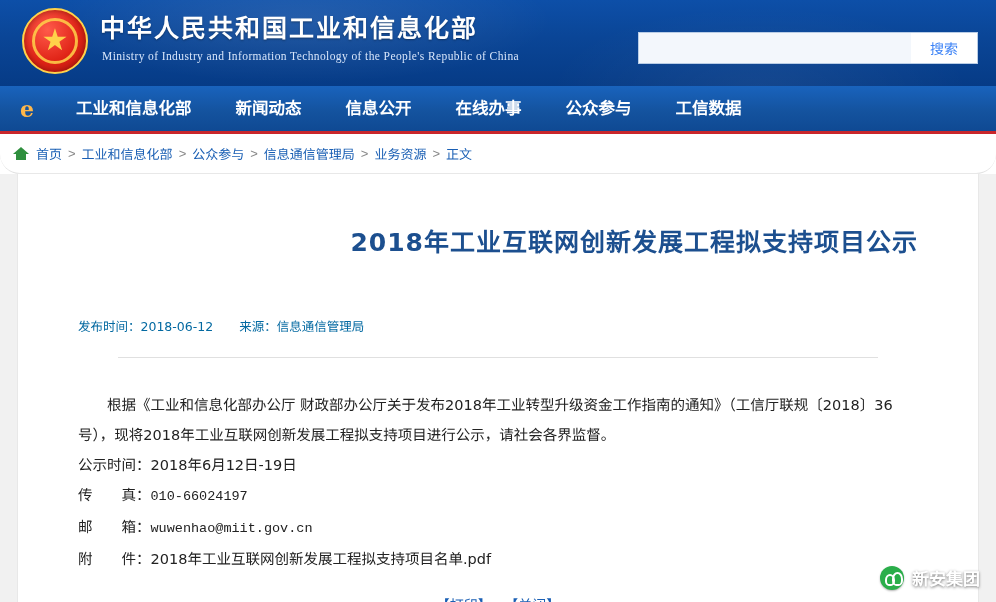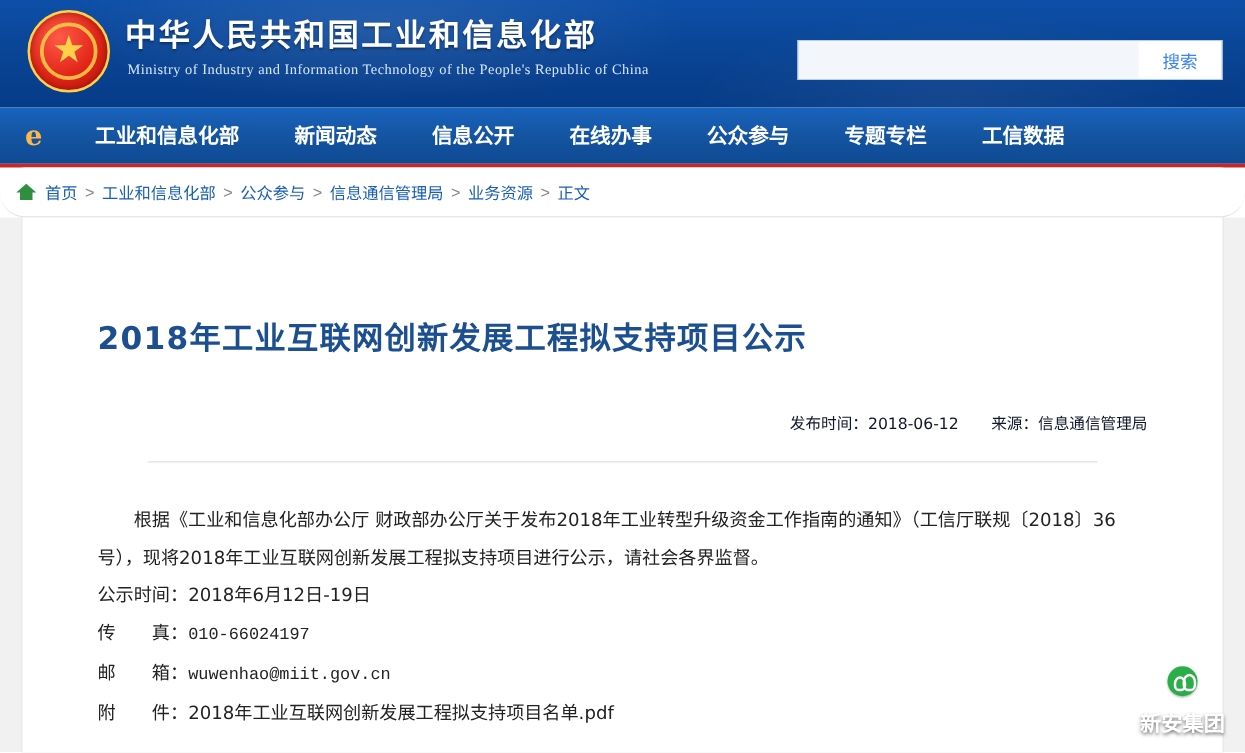--- a/index.html
+++ b/index.html
@@ -197,33 +197,33 @@
     position: absolute;
     left: 18px;
     top: 0;
     width: 960px;
     height: 428px;
     background: #ffffff;
     box-shadow: 0 0 0 1px #e8e8e8;
     padding: 32px 60px 0 60px;
   }
   .art-title {
-    text-align: left;
+    text-align: right;
     font-size: 25px;
     font-weight: bold;
     color: #1c4f8f;
-    margin-top: 44px;
+    margin-top: 16px;
     letter-spacing: 1px;
     font-family: "DejaVu Sans", "Liberation Sans", sans-serif;
   }
   .art-meta {
-    text-align: right;
+    text-align: left;
     font-size: 12.5px;
-    color: #0f172a;
-    margin-top: 42px;
+    color: #0369a1;
+    margin-top: 58px;
     font-family: "DejaVu Sans", sans-serif;
   }
   .art-meta .gap { display: inline-block; width: 18px; }
   .divider {
     margin: 22px auto 0 auto;
     width: 760px;
     height: 1px;
     background: #e0e0e0;
   }
   .art-content {
@@ -259,21 +259,20 @@
     bottom: 12px;
     display: flex;
     align-items: center;
     gap: 8px;
     color: #ffffff;
     font-size: 17px;
     font-weight: bold;
     text-shadow: 0 1px 3px rgba(0,0,0,0.55);
     font-family: "DejaVu Sans", sans-serif;
     pointer-events: none;
-    flex-direction: column;
   }
   .wm-badge {
     width: 24px; height: 24px;
     border-radius: 50%;
     background: #2aae4a;
     position: relative;
     box-shadow: 0 1px 2px rgba(0,0,0,0.3);
   }
   .wm-badge:before {
     content: "";
@@ -312,21 +311,20 @@
   </div>
 
   <div class="nav">
     <div class="nav-logo">e</div>
     <div class="nav-items">
       <div class="nav-item">工业和信息化部</div>
       <div class="nav-item">新闻动态</div>
       <div class="nav-item">信息公开</div>
       <div class="nav-item">在线办事</div>
       <div class="nav-item">公众参与</div>
-      <div class="nav-item">专题专栏</div>
       <div class="nav-item">工信数据</div>
     </div>
   </div>
 
   <div class="crumb">
     <span class="home-icon"></span>
     <a>首页</a>
     <span class="sep">&gt;</span>
     <a>工业和信息化部</a>
     <span class="sep">&gt;</span>

